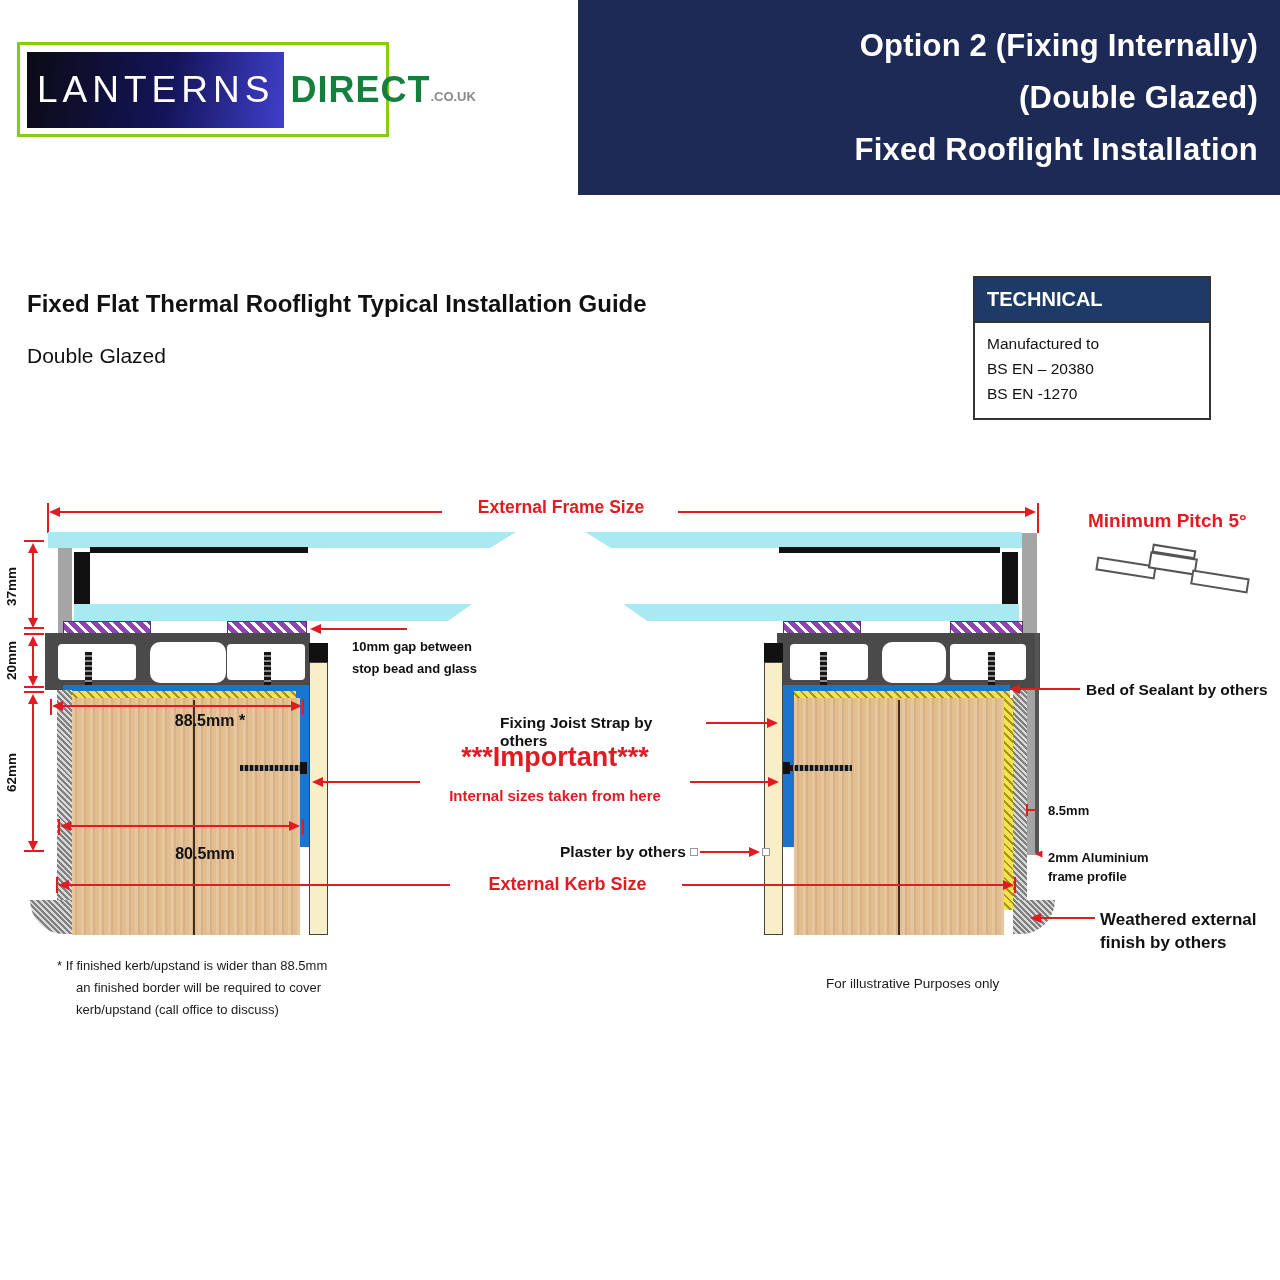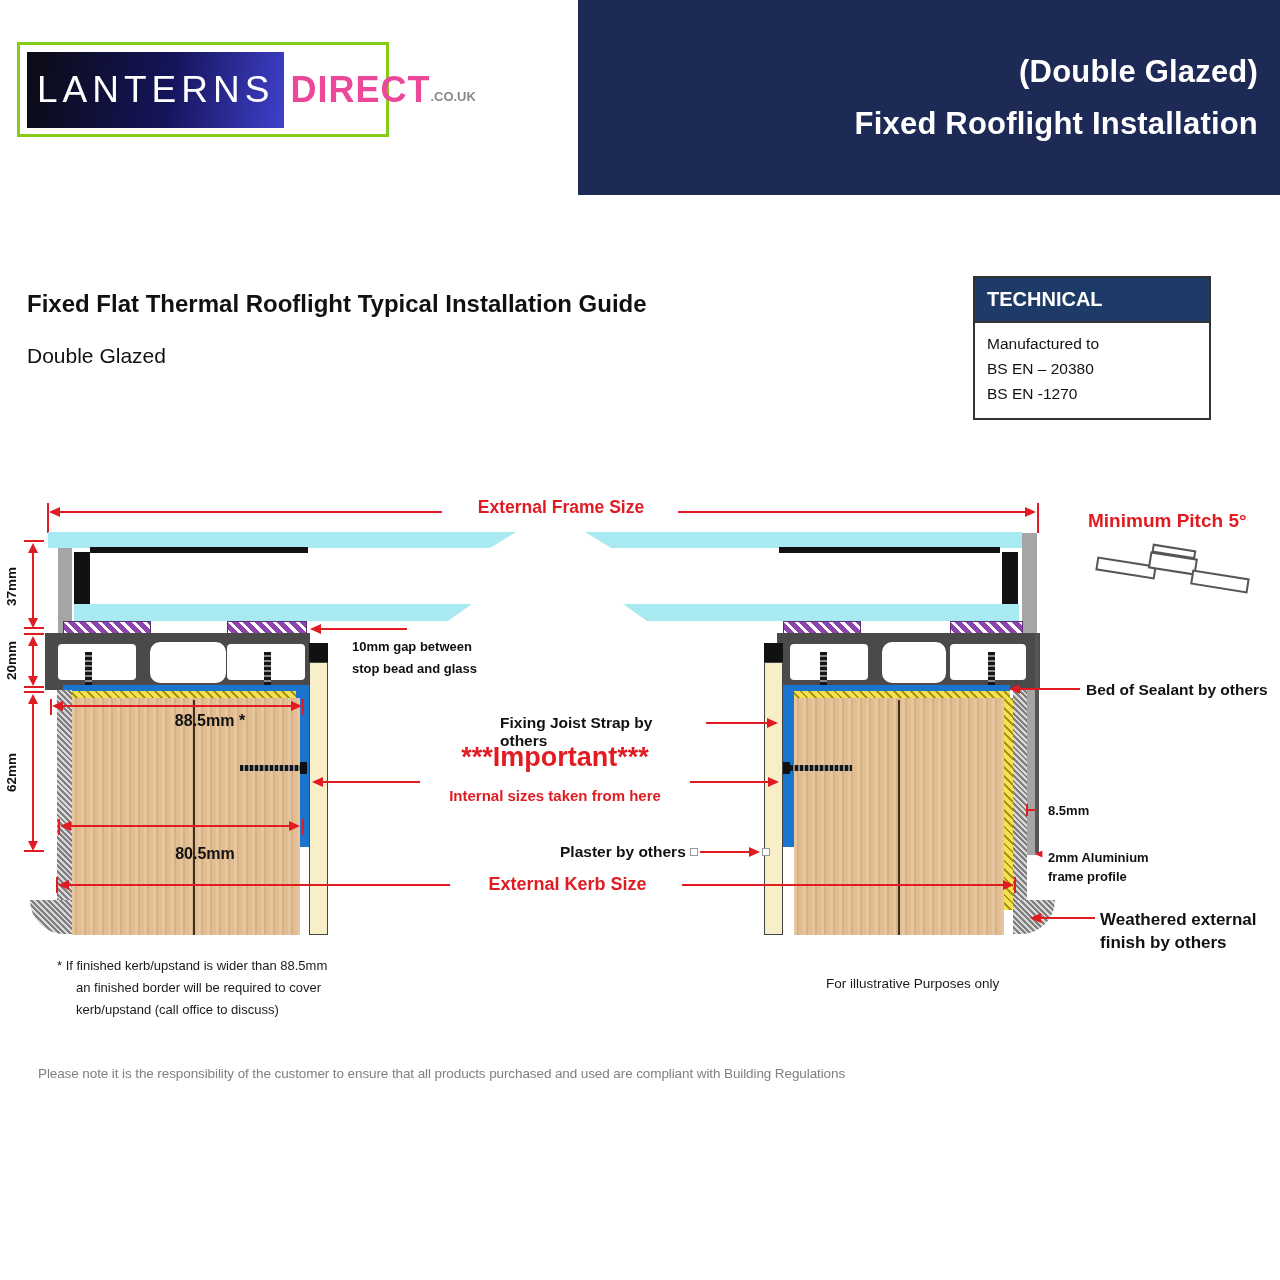--- a/index.html
+++ b/index.html
@@ -9,21 +9,21 @@
   
   .banner{left:578px;top:0;width:702px;height:195px;background:#1e2a56;
           display:flex;flex-direction:column;justify-content:center;align-items:flex-end;
           padding-right:22px;box-sizing:border-box;}
   .banner div{color:#fff;font-size:31px;font-weight:600;line-height:52px;letter-spacing:.2px;}
   .logo-box{left:17px;top:42px;width:372px;height:95px;border:3px solid #84cc16;background:#fff;
             display:flex;align-items:center;box-sizing:border-box;padding:7px;}
   .logo-grad{background:linear-gradient(100deg,#0b0b14 0%,#14145a 55%,#4040cc 100%);
              height:76px;display:flex;align-items:center;padding:0 10px;}
   .logo-grad span{color:#fff;font-size:37px;font-weight:400;letter-spacing:5px;}
-  .logo-direct{color:#ec4899;font-size:36px;font-weight:800;letter-spacing:1px;margin-left:6px;}
+  .logo-direct{color:#15803d;font-size:36px;font-weight:800;letter-spacing:1px;margin-left:6px;}
   .logo-suffix{color:#8a8a8a;font-size:13px;font-weight:700;align-self:center;margin-top:14px;}
   
   .main-title{left:27px;top:290px;font-size:24px;font-weight:700;}
   .sub-title{left:27px;top:344px;font-size:21px;}
   .tech-box{left:973px;top:276px;width:238px;border:2px solid #333;background:#fff;box-sizing:border-box;}
   .tech-head{background:#1e3a66;color:#fff;font-size:20px;font-weight:700;
              padding:10px 12px;border-bottom:2px solid #333;}
   .tech-body{padding:8px 12px 12px 12px;font-size:15.5px;line-height:25px;}
   
   .rl{background:#e01b22;height:2px;}
@@ -55,20 +55,21 @@
   .handle{width:8px;height:8px;background:#fff;border:1px solid #9a9a9a;box-sizing:border-box;}
   .footnote{font-size:13px;color:#1a1a1a;}
   .bottom-note{left:38px;top:1066px;width:1100px;font-size:13.5px;color:#808080;letter-spacing:-0.1px;}
 </style>
 </head>
 <body>
 
 <div id="page">
 
   <div class="abs banner">
+    <div>Option 2 (Fixing Internally)</div>
     <div>(Double Glazed)</div>
     <div>Fixed Rooflight Installation</div>
   </div>
 
   <div class="abs logo-box">
     <div class="logo-grad">
       <span>LANTERNS</span>
     </div>
     <span class="logo-direct">DIRECT</span>
     <span class="logo-suffix">.CO.UK</span>
@@ -247,15 +248,14 @@
     <div>Weathered external</div>
     <div>finish by others</div>
   </div>
 
   <div class="abs footnote" style="left:57px;top:958px;">* If finished kerb/upstand is wider than 88.5mm</div>
   <div class="abs footnote" style="left:76px;top:980px;">an finished border will be required to cover</div>
   <div class="abs footnote" style="left:76px;top:1002px;">kerb/upstand (call office to discuss)</div>
 
   <div class="abs" style="left:826px;top:976px;font-size:13.5px;color:#1a1a1a;">For illustrative Purposes only</div>
 
-  <div class="abs bottom-note">Please note it is the responsibility of the customer to ensure that all products purchased and used are compliant with Building Regulations</div>
 
 </div>
 
 </body></html>

